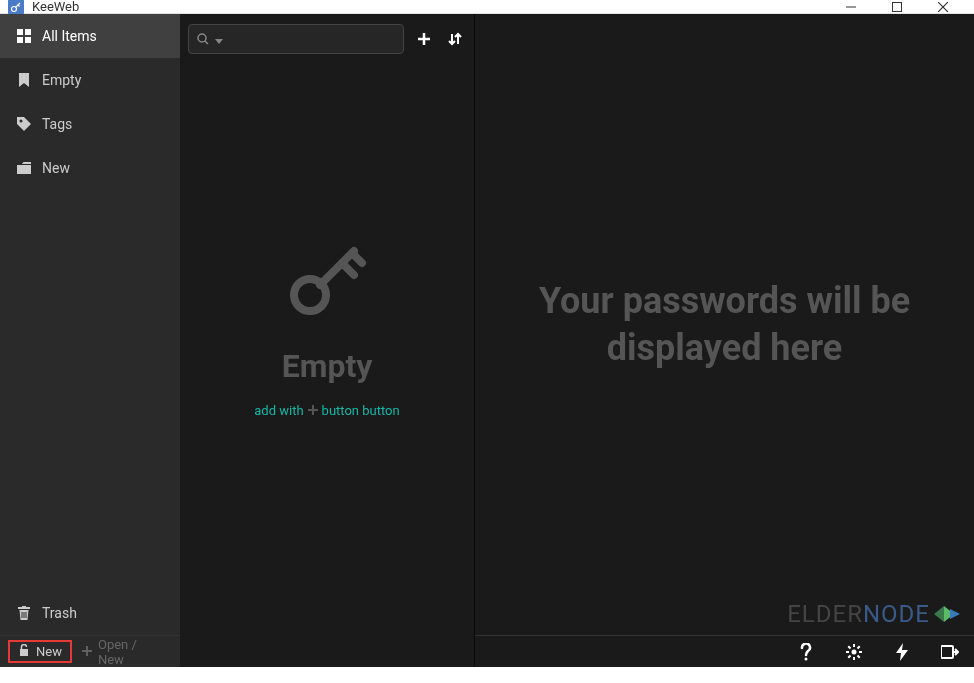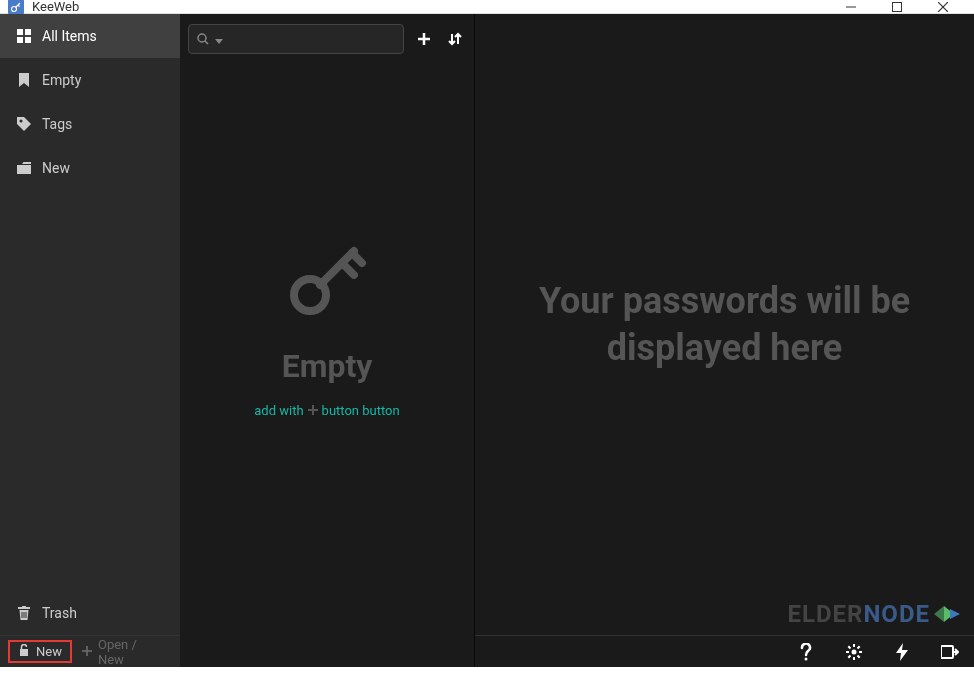--- a/index.html
+++ b/index.html
@@ -218,21 +218,21 @@
     .watermark {
       position: absolute;
       bottom: 38px;
       right: 12px;
       display: flex;
       align-items: center;
       gap: 2px;
     }
     .watermark-text {
       font-size: 24px;
-      font-weight: bold;
+      font-weight: normal;
       color: #444;
       letter-spacing: 1px;
       margin-left: 7px;
     }
     .watermark-text .highlight {
       color: #3a5a8a;
     }
   </style>
 </head>
 <body>

